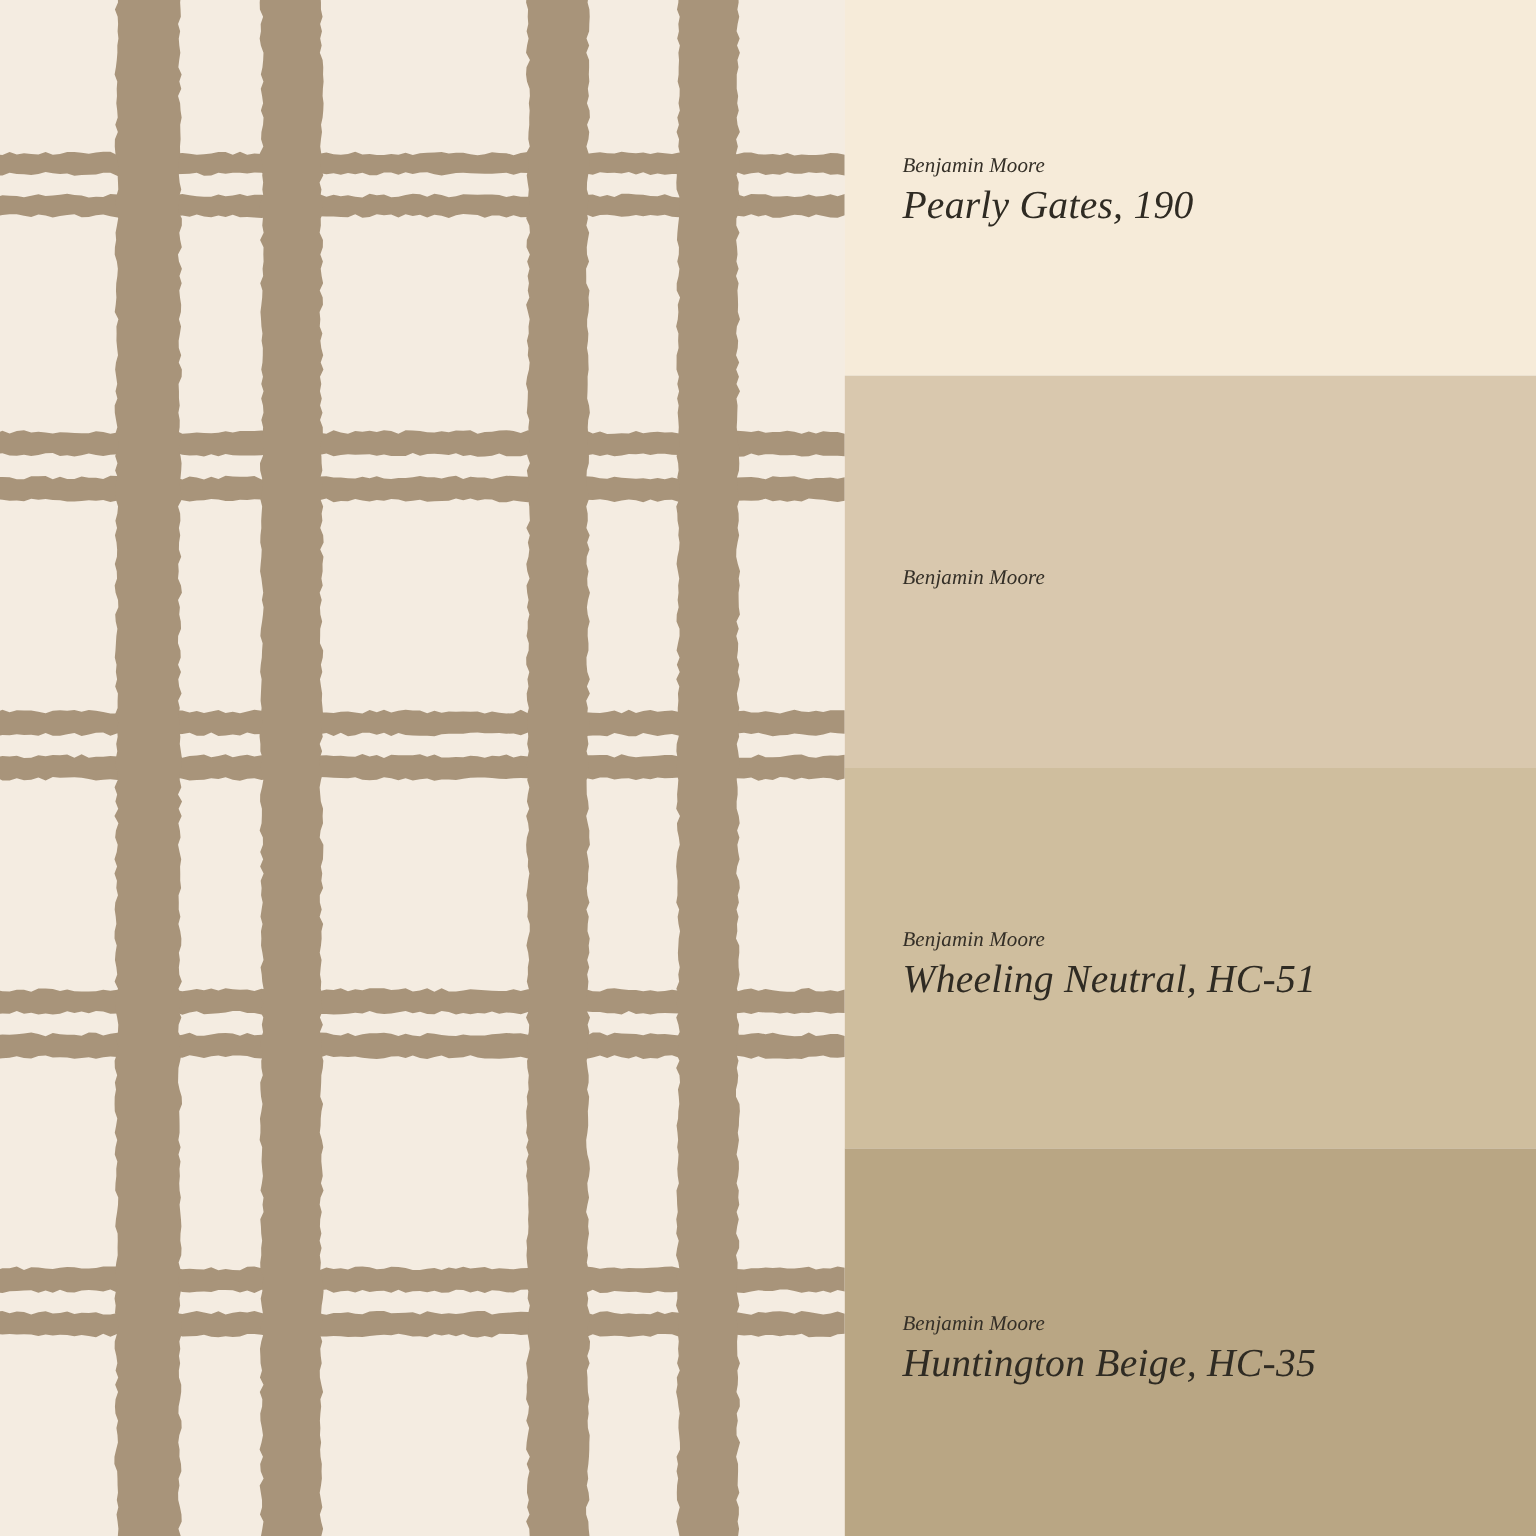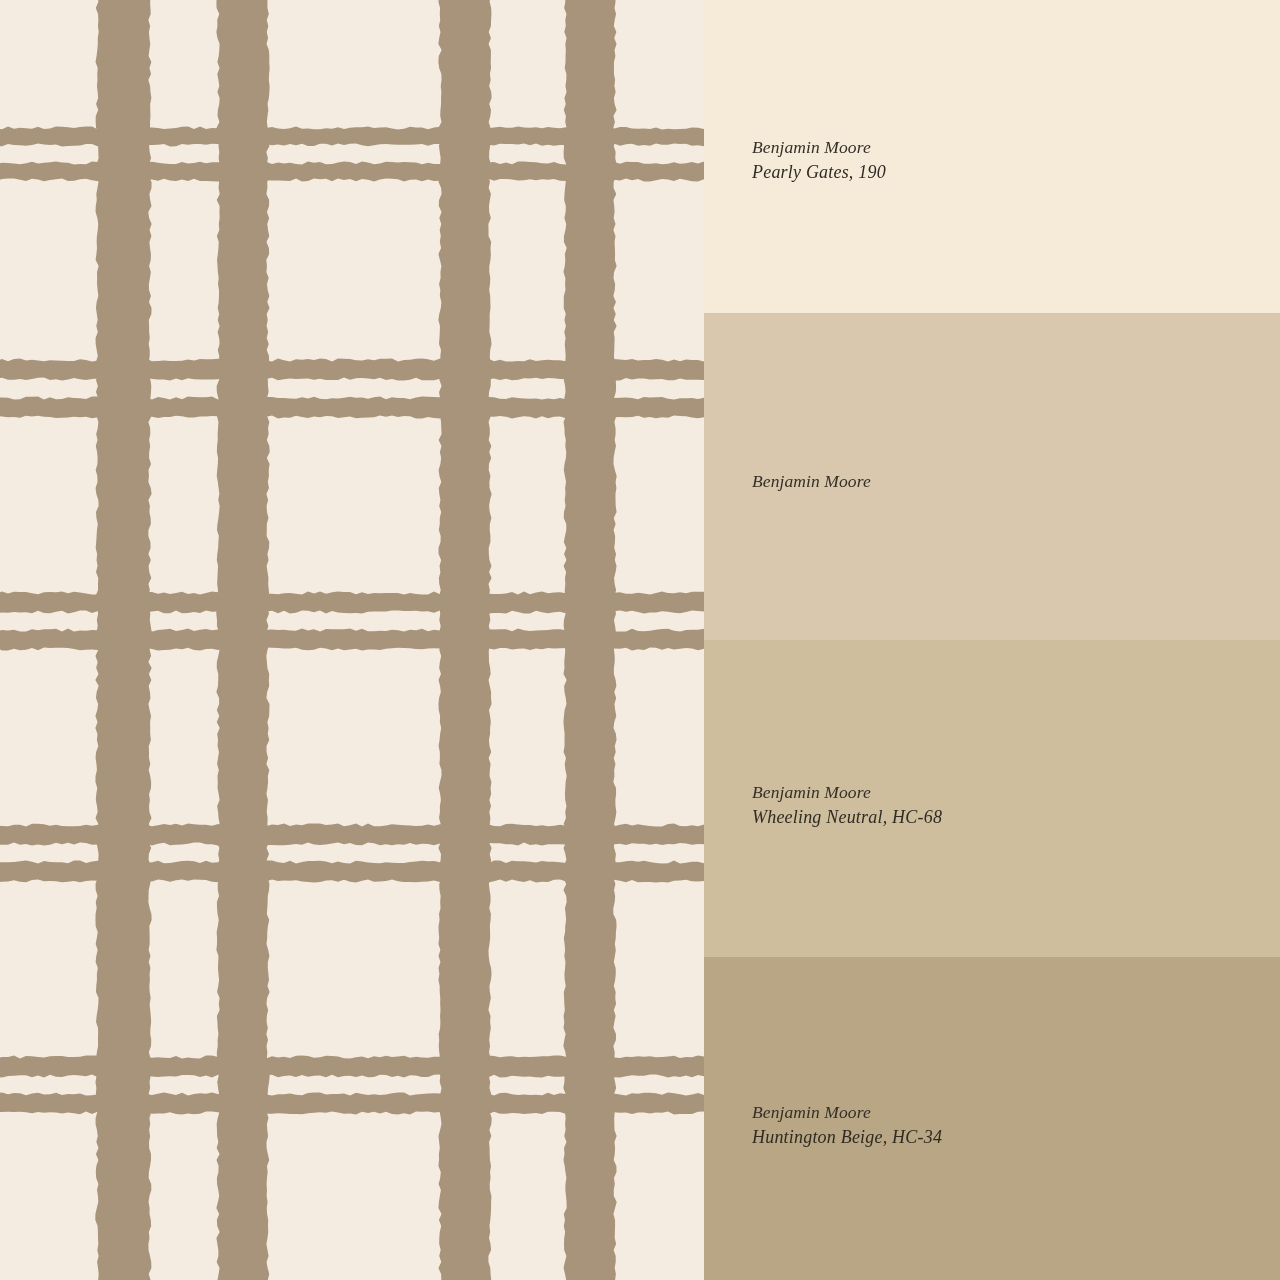--- a/index.html
+++ b/index.html
@@ -57,21 +57,21 @@
     font-style: italic;
     font-size: 17.5px;
     line-height: 1.25;
     letter-spacing: 0.1px;
     color: #342f27;
     margin: 0 0 3px 0;
     white-space: nowrap;
   }
   .swatch-name {
     font-style: italic;
-    font-size: 18px;
+    font-size: 33px;
     line-height: 1.2;
     letter-spacing: 0.2px;
     color: #2f2b23;
     margin: 0;
     white-space: nowrap;
   }
 </style>
 </head>
 <body>
 
@@ -105,24 +105,24 @@
         </div>
       </div>
       <div class="swatch" style="background: rgb(217, 200, 174); height: 327px; flex: 0 0 327px; justify-content: center;">
         <div style="transform: translateY(6.5px);">
           <div class="swatch-brand">Benjamin Moore</div>
         </div>
       </div>
       <div class="swatch" style="background: rgb(207, 190, 158); height: 317px; flex: 0 0 317px; justify-content: center;">
         <div style="transform: translateY(6.5px);">
           <div class="swatch-brand">Benjamin Moore</div>
-          <div class="swatch-name">Wheeling Neutral, HC-68</div>
+          <div class="swatch-name">Wheeling Neutral, HC-51</div>
         </div>
       </div>
       <div class="swatch" style="background: rgb(185, 166, 132); height: 323px; flex: 0 0 323px; justify-content: center;">
         <div style="transform: translateY(6.5px);">
           <div class="swatch-brand">Benjamin Moore</div>
-          <div class="swatch-name">Huntington Beige, HC-34</div>
+          <div class="swatch-name">Huntington Beige, HC-35</div>
         </div>
       </div>
     </div>
 
 </div>
 
 </body></html>

